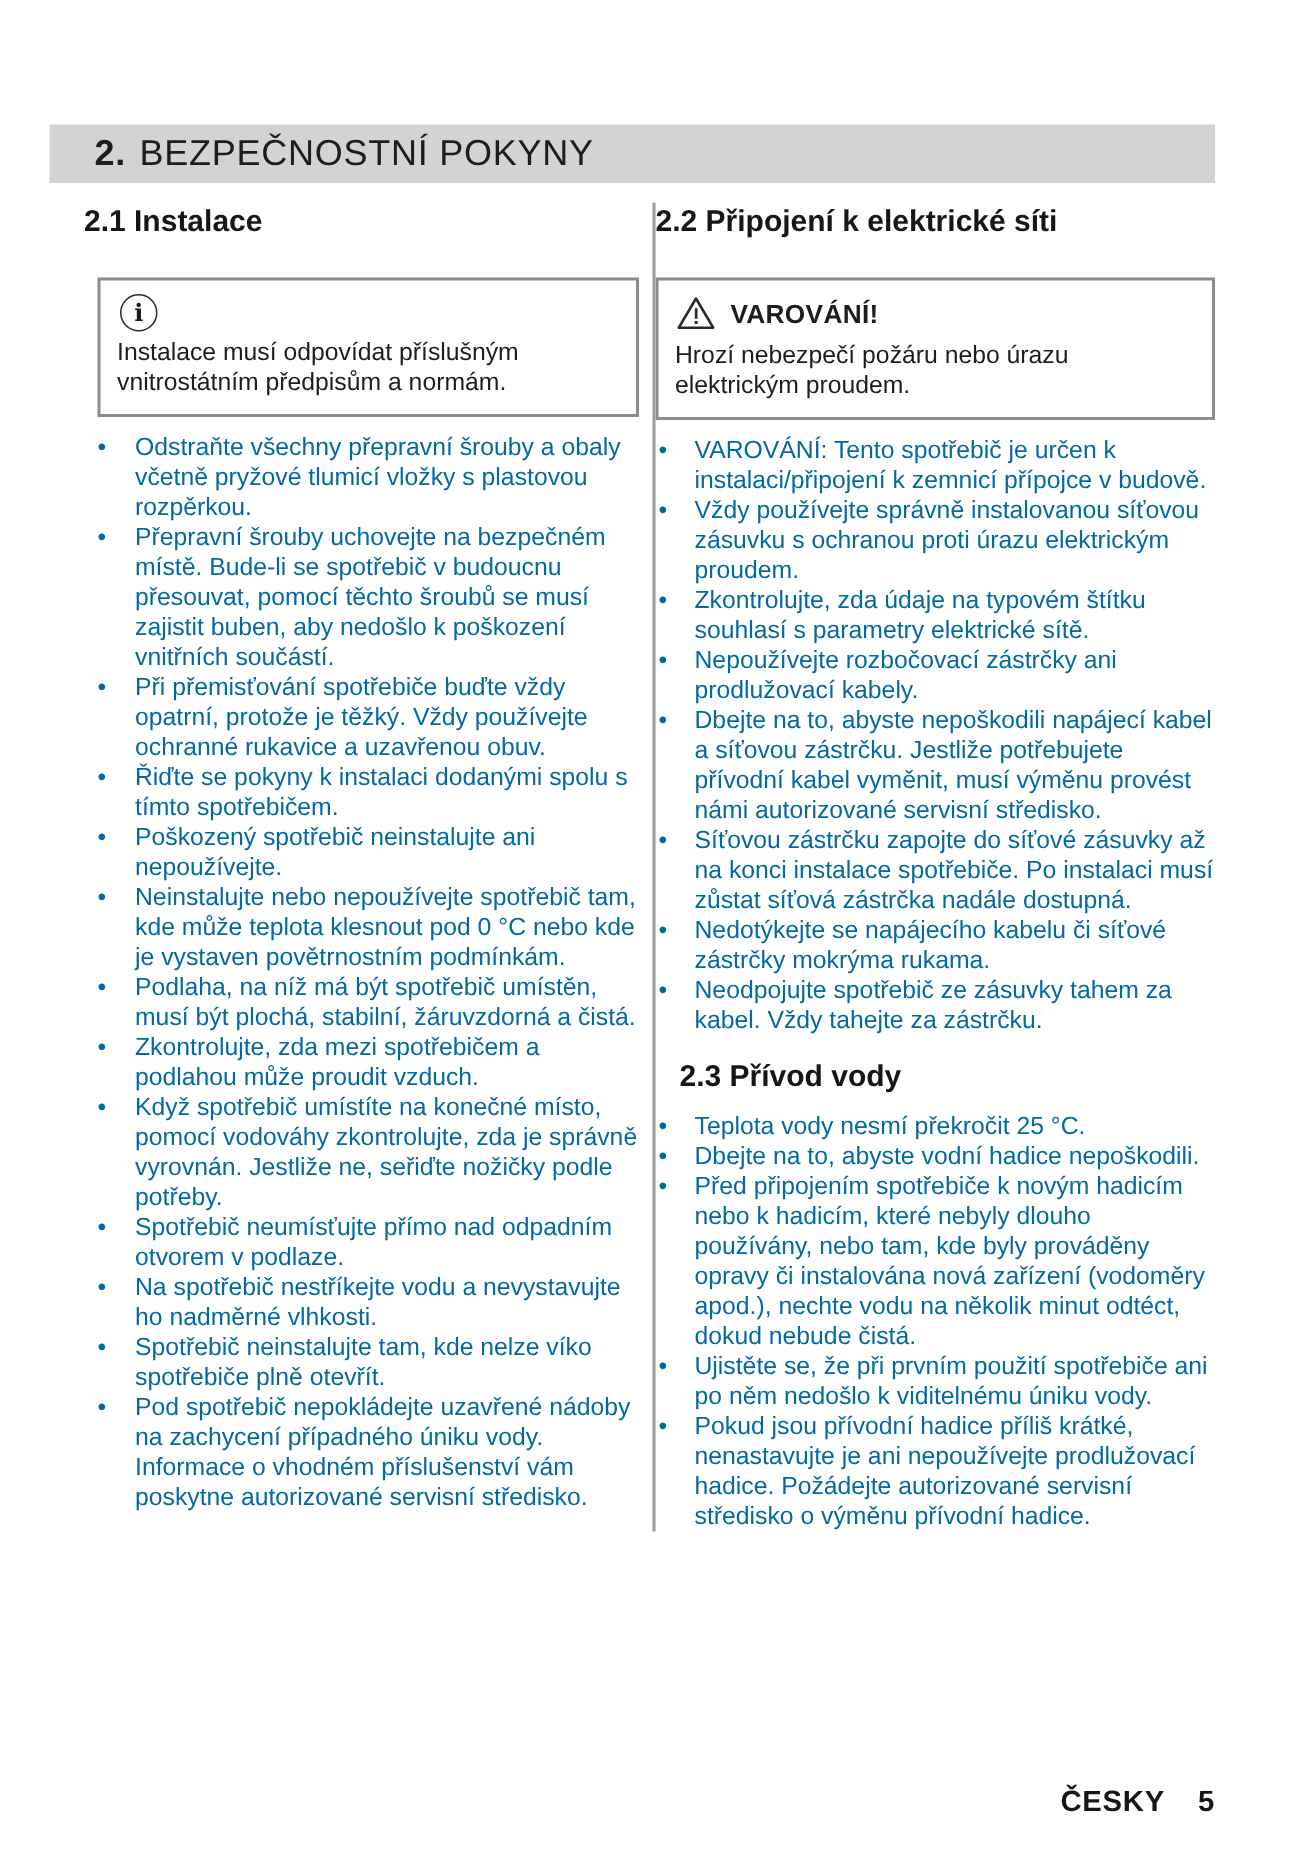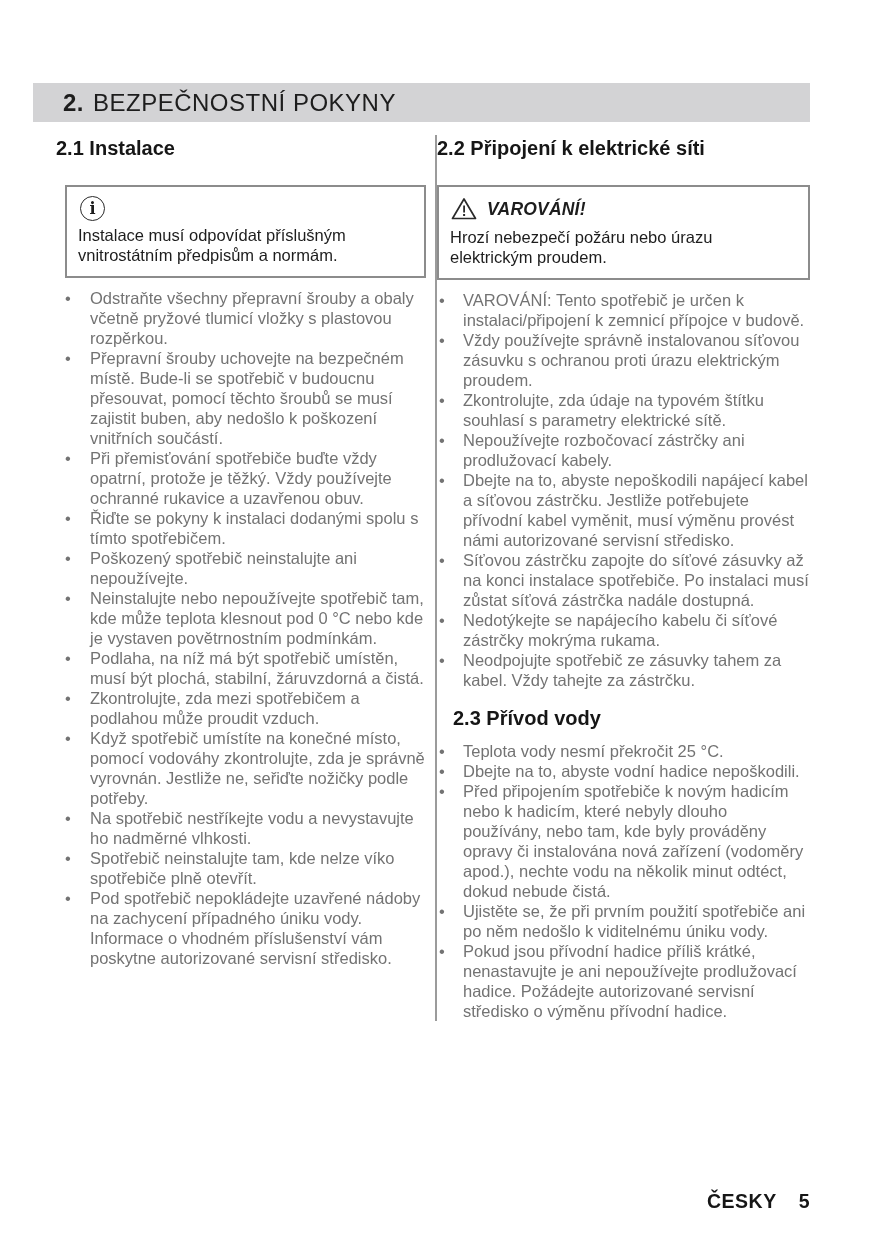--- a/index.html
+++ b/index.html
@@ -37,28 +37,28 @@
     border:2px solid #8c8c8c; background:#ffffff;
     padding:7px 11px 11px 11px; font-size:16.5px; line-height:20px;
   }
   .col-left .note-box { margin:0 0 0 25px; }
   .info-icon {
     display:inline-flex; align-items:center; justify-content:center;
     width:25px; height:25px; border:1.6px solid #2a2a2a; border-radius:50%;
     font-family:"DejaVu Serif", serif; font-weight:bold; font-size:16px;
     line-height:1; margin:2px 0 4px 2px;
   }
-  .warn-head { display:flex; align-items:center; gap:10px; margin:3px 0 7px 1px;font-style:italic; }
+  .warn-head { display:flex; align-items:center; gap:10px; margin:3px 0 7px 1px; }
   .warn-title { font-weight:bold; font-size:17.5px; letter-spacing:.2px; }
   .warning-icon svg { display:block; }
 
   
   ul.bullets { list-style:none; margin-top:10px; }
   ul.bullets li {
-    position:relative; font-size:16.5px; line-height:20px; color:#737373;
+    position:relative; font-size:16.5px; line-height:20px; color:#0369a1;
     padding-left:50px;
   }
   ul.bullets li::before {
     content:"\2022"; position:absolute; left:25px; top:0;
     font-size:16.5px; line-height:20px;
   }
   .col-right ul.bullets li { padding-left:26px; }
   .col-right ul.bullets li::before { left:2px; }
 
   .col-right h2.sub-heading { margin:17px 0 12px 16px; }
@@ -93,20 +93,21 @@
       <ul class="bullets">
         <li>Odstraňte všechny přepravní šrouby a obaly včetně pryžové tlumicí vložky s plastovou rozpěrkou.</li>
         <li>Přepravní šrouby uchovejte na bezpečném místě. Bude-li se spotřebič v budoucnu přesouvat, pomocí těchto šroubů se musí zajistit buben, aby nedošlo k poškození vnitřních součástí.</li>
         <li>Při přemisťování spotřebiče buďte vždy opatrní, protože je těžký. Vždy používejte ochranné rukavice a uzavřenou obuv.</li>
         <li>Řiďte se pokyny k instalaci dodanými spolu s tímto spotřebičem.</li>
         <li>Poškozený spotřebič neinstalujte ani nepoužívejte.</li>
         <li>Neinstalujte nebo nepoužívejte spotřebič tam, kde může teplota klesnout pod 0 °C nebo kde je vystaven povětrnostním podmínkám.</li>
         <li>Podlaha, na níž má být spotřebič umístěn, musí být plochá, stabilní, žáruvzdorná a čistá.</li>
         <li>Zkontrolujte, zda mezi spotřebičem a podlahou může proudit vzduch.</li>
         <li>Když spotřebič umístíte na konečné místo, pomocí vodováhy zkontrolujte, zda je správně vyrovnán. Jestliže ne, seřiďte nožičky podle potřeby.</li>
+        <li>Spotřebič neumísťujte přímo nad odpadním otvorem v podlaze.</li>
         <li>Na spotřebič nestříkejte vodu a nevystavujte ho nadměrné vlhkosti.</li>
         <li>Spotřebič neinstalujte tam, kde nelze víko spotřebiče plně otevřít.</li>
         <li>Pod spotřebič nepokládejte uzavřené nádoby na zachycení případného úniku vody. Informace o vhodném příslušenství vám poskytne autorizované servisní středisko.</li>
       </ul>
     </div>
 
     <div class="col-right">
       <h2 class="section-heading">2.2 Připojení k elektrické síti</h2>
 
       <div class="note-box">

